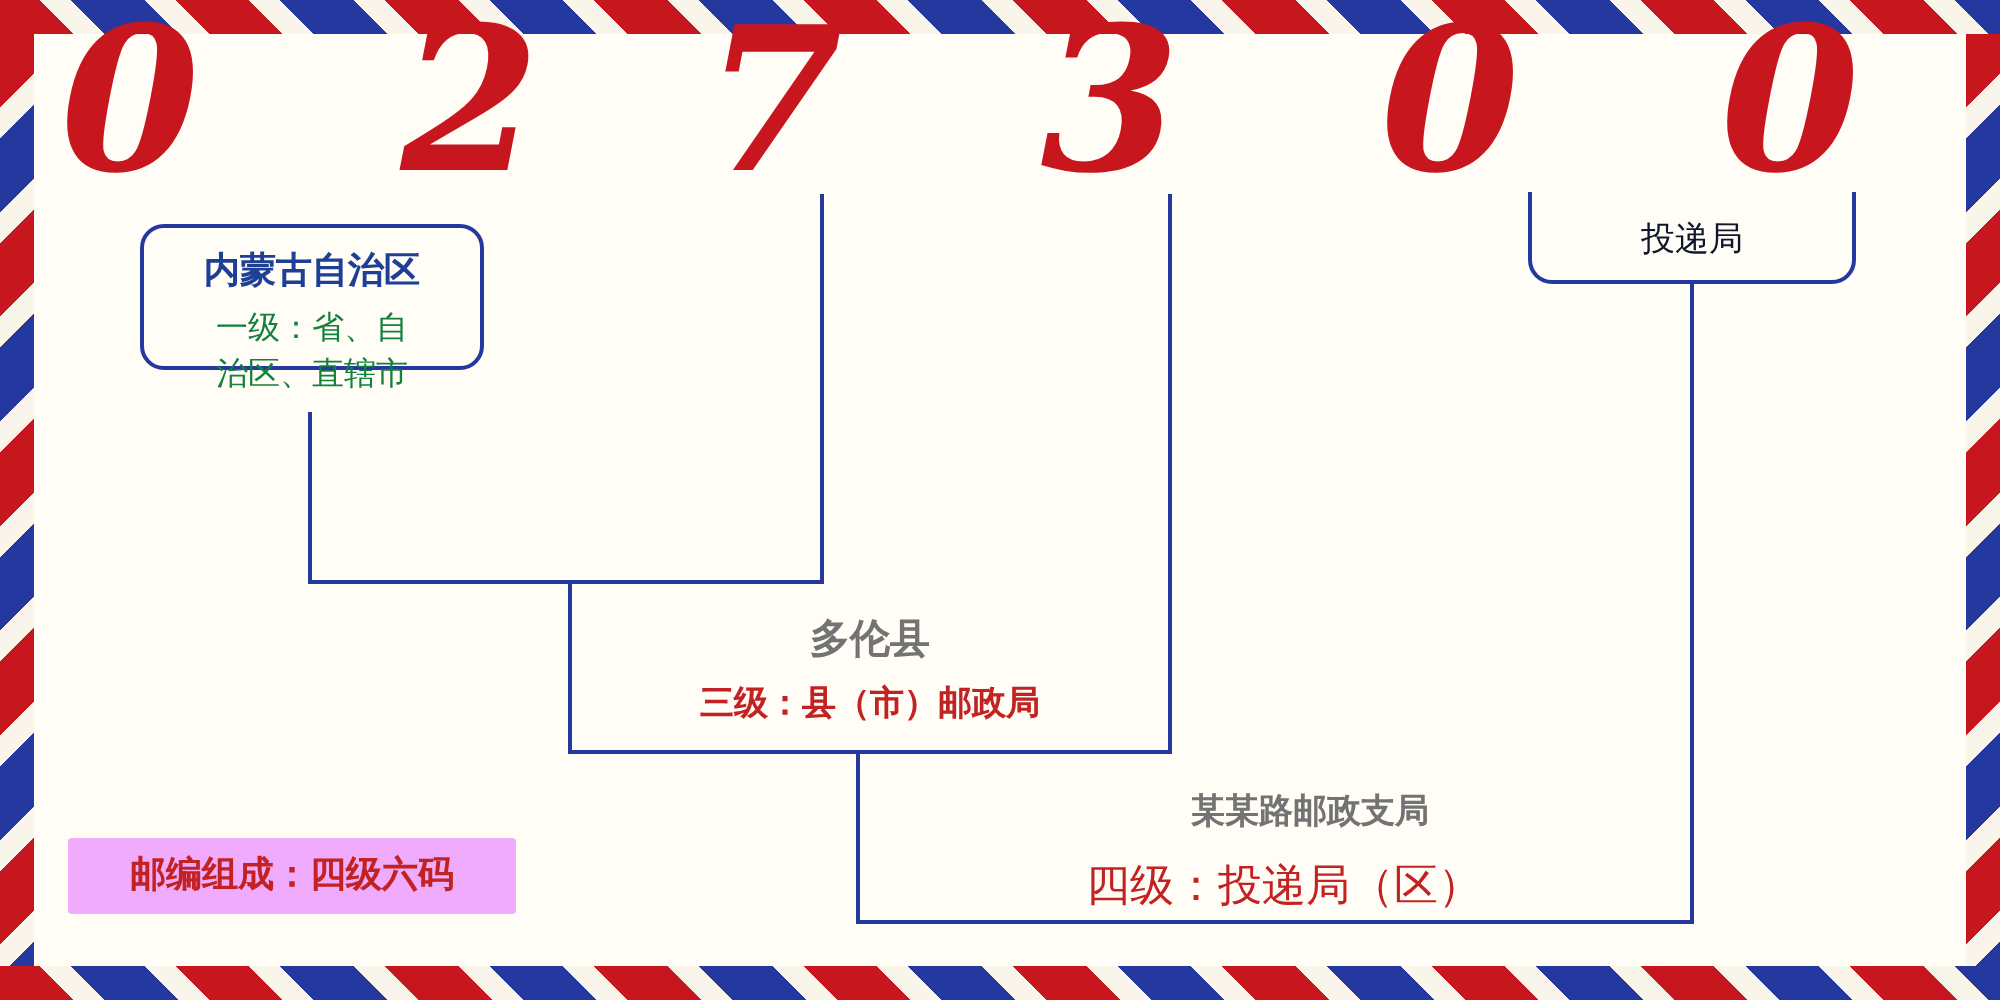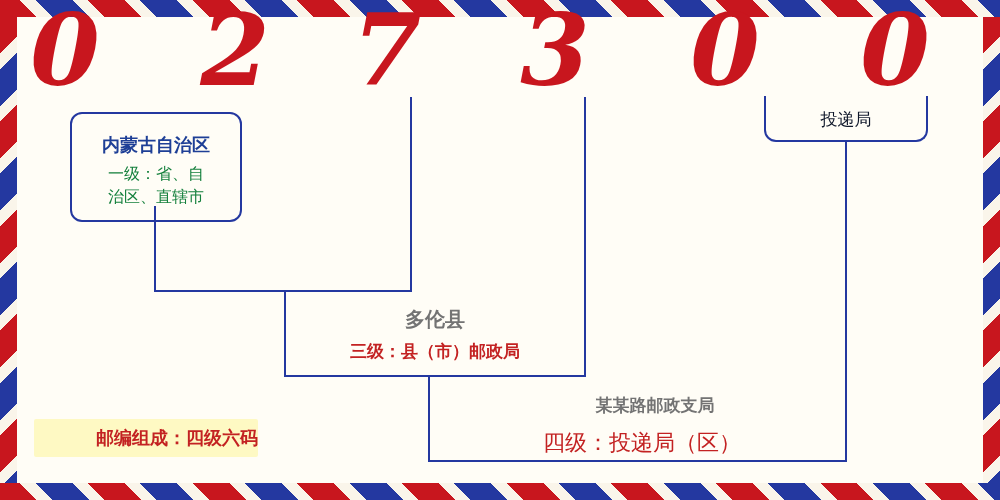--- a/index.html
+++ b/index.html
@@ -63,25 +63,25 @@
   .ln-e { left: 284px; top: 375px; width: 302px; }
   .ln-f { left: 584px; top: 97px;  height: 280px; }
   .ln-g { left: 428px; top: 377px; height: 85px; }
   .ln-h { left: 428px; top: 460px; width: 419px; }
   .ln-i { left: 845px; top: 142px; height: 320px; }
 
   
   .level1-box {
     position: absolute;
     left: 70px; top: 112px;
-    width: 172px; height: 110px;
+    width: 172px; height: 73px;
     border: 2px solid #2438a0;
     border-radius: 12px;
     text-align: center;
-    padding-top: 19px;
+    padding-top: 9px;
   }
   .level1-box .region {
     color: #1e3f96; font-weight: bold; font-size: 18px;
   }
   .level1-box .lv-label {
     margin-top: 5px;
     color: #15803d; font-size: 16px;
     line-height: 1.45;
     white-space: pre-line;
     text-align: center;
@@ -109,26 +109,26 @@
   .level2-label { left: 212px; top: 255px; width: 160px; font-size: 17px; }
   .level3-name  { left: 345px; top: 306px; width: 180px; font-size: 20px; }
   .level3-label { left: 310px; top: 340px; width: 250px; font-size: 17px; font-weight: bold; }
   .level4-branch{ left: 535px; top: 394px; width: 240px; font-size: 17px; }
   .level4-label { left: 522px; top: 428px; width: 240px; font-size: 22px; }
 
   .composition-badge {
     position: absolute;
     left: 34px; top: 419px;
     width: 224px; height: 38px;
-    background: #fef9c3;
+    background: #f0abfc;
     color: #c32222;
     font-weight: bold;
     font-size: 18px;
     line-height: 38px;
-    text-align: right;
+    text-align: center;
     border-radius: 2px;
   }
 </style>
 </head>
 <body>
 
 <div class="canvas">
 
   <div class="border h top"></div>
   <div class="border h bottom"></div>

